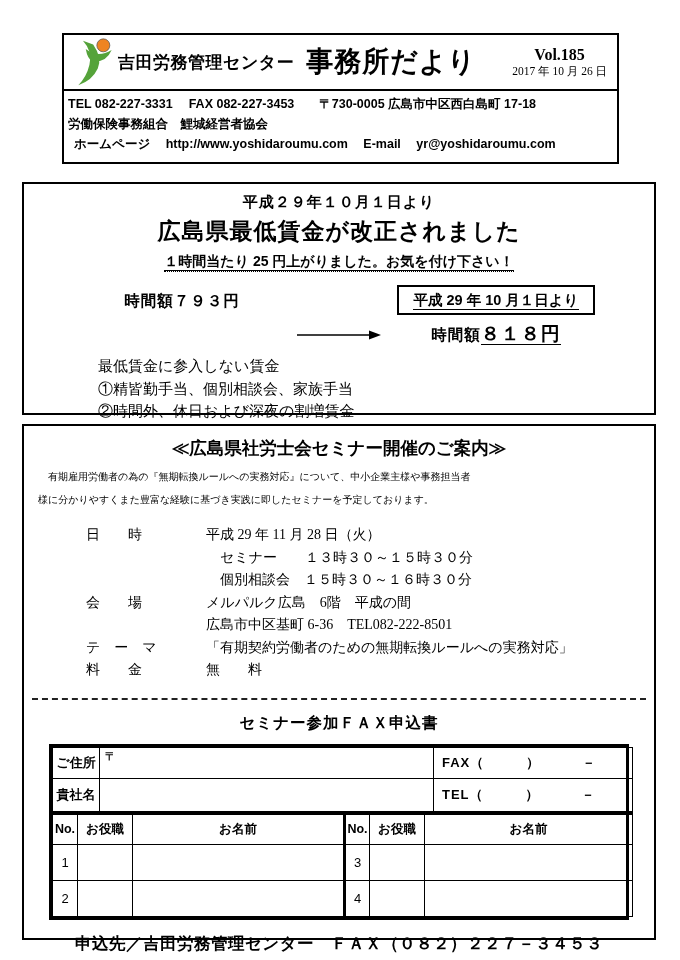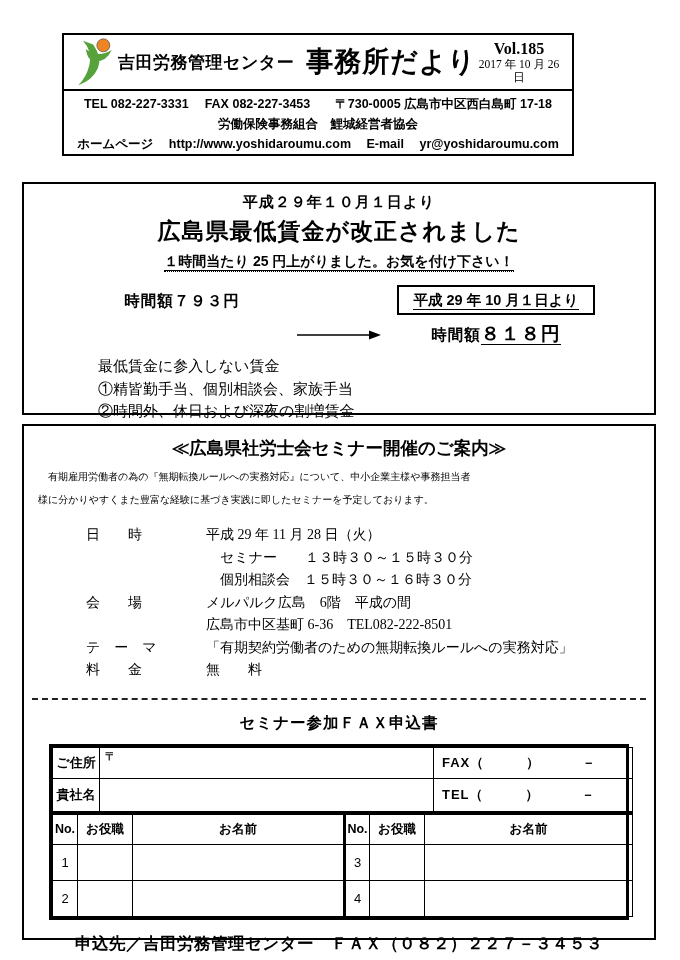--- a/index.html
+++ b/index.html
@@ -6,35 +6,35 @@
   html,body { width: 680px; height: 960px; background: #fff; }
   body {
     font-family: "Liberation Sans", sans-serif;
     color: #000;
     overflow: hidden;
     position: relative;
   }
 
   
   .hdr-box {
-    position: absolute; left: 62px; top: 33px; width: 512px;
+    position: absolute; left: 62px; top: 33px; width: 557px;
     border: 2px solid #000; background: #fff;
   }
   .hdr-top {
     display: flex; align-items: center;
     height: 56px; padding: 2px 8px 2px 10px;
     border-bottom: 2px solid #000;
   }
   .logo { width: 42px; height: 50px; flex: 0 0 auto; }
   .org-name { font-size: 17px; font-weight: bold; letter-spacing: 0.5px; margin-left: 2px; white-space: nowrap; }
   .nl-title { font-size: 27px; font-weight: 900; letter-spacing: 1px; margin-left: 12px; white-space: nowrap; transform: scaleY(1.05); }
   .hdr-right { margin-left: auto; text-align: center; line-height: 1.15; padding-right: 2px; }
   .hdr-vol { font-family: "Liberation Serif", serif; font-weight: bold; font-size: 16px; }
   .hdr-date { font-family: "Liberation Serif", serif; font-size: 11.5px; }
-  .hdr-contact { text-align: center; padding: 3px 4px 0; }
+  .hdr-contact { padding: 3px 4px 8px; }
   .hdr-contact div { font-size: 12.5px; font-weight: bold; line-height: 20px; white-space: nowrap; }
   .hdr-links span { margin: 0 6px; }
 
   
   .box1 {
     position: absolute; left: 22px; top: 182px; width: 634px; height: 233px;
     border: 2px solid #000; background: #fff; text-align: center; padding-top: 9px;
   }
   .b1-date { font-size: 15px; font-weight: bold; letter-spacing: 1px; }
   .b1-title { font-size: 23px; font-weight: bold; letter-spacing: 1px; margin-top: 4px; }

